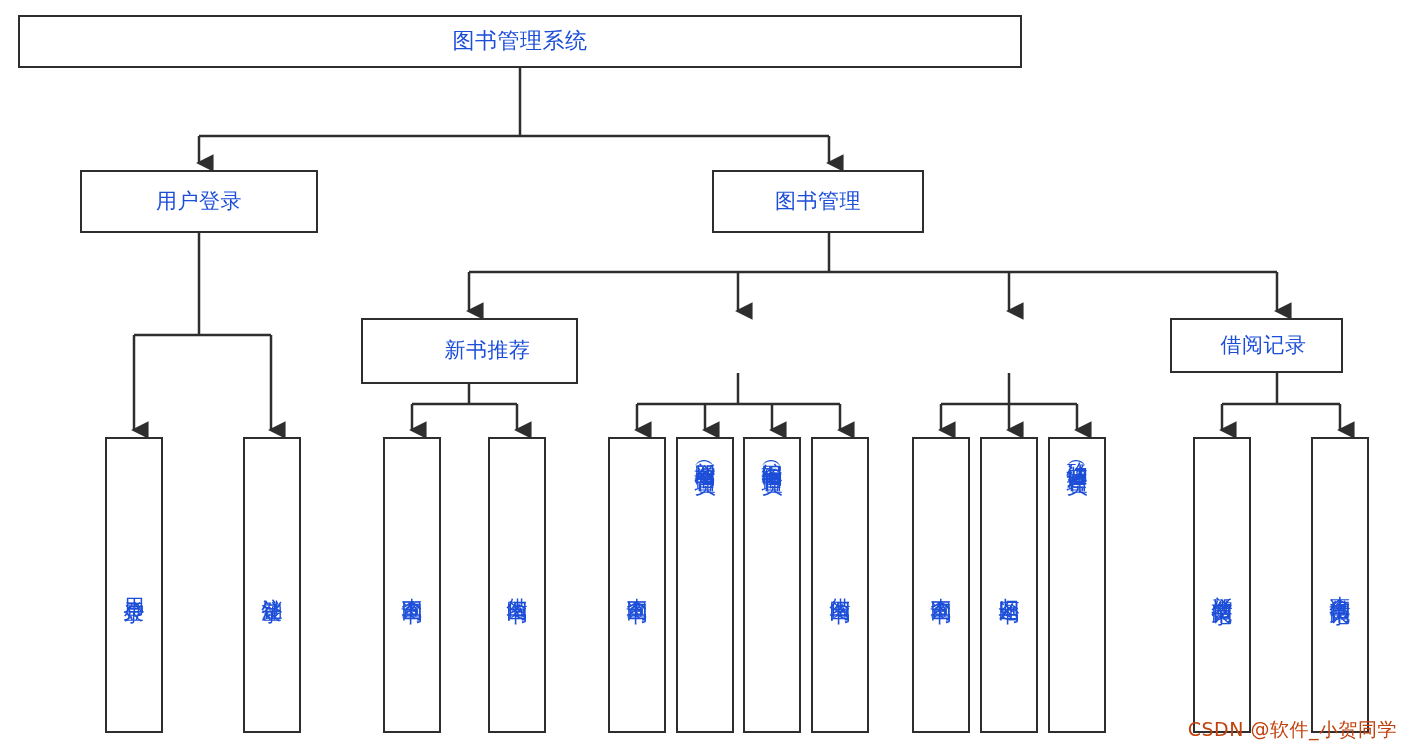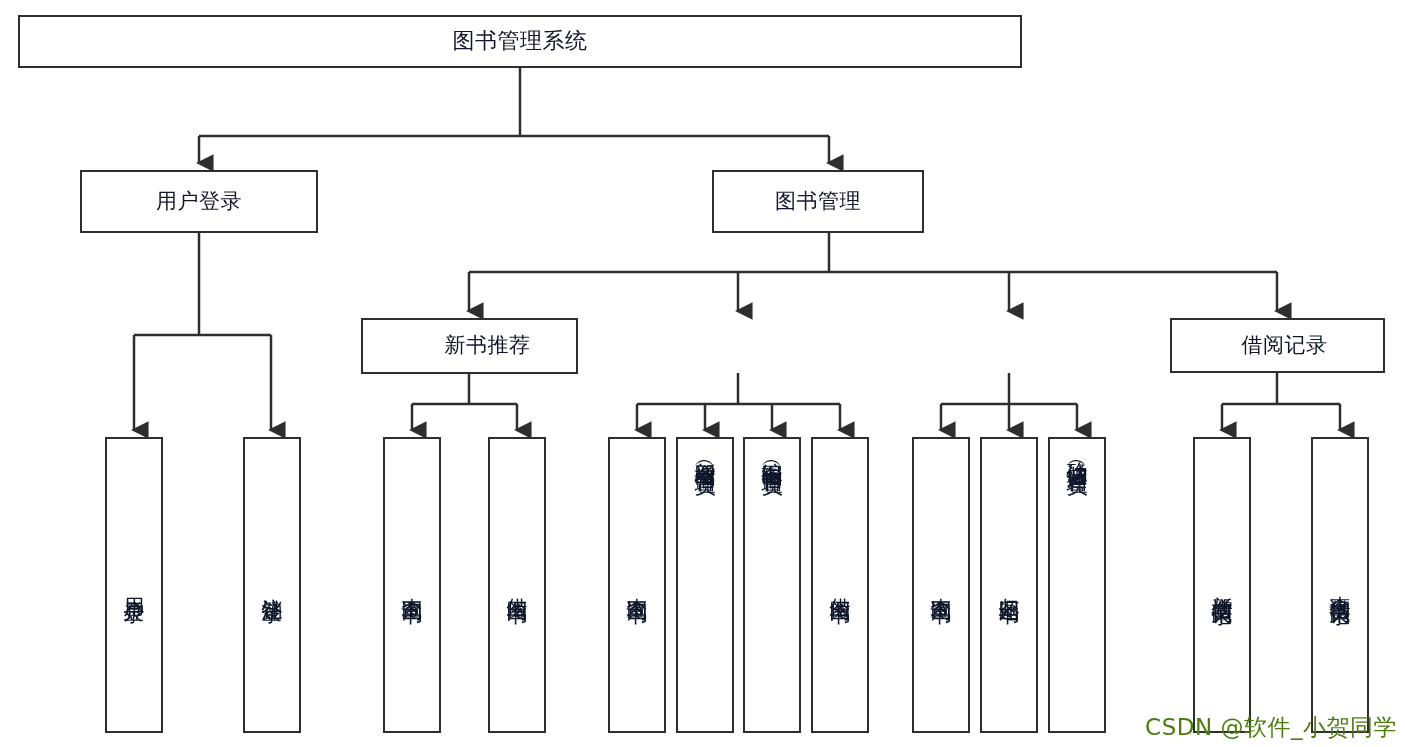--- a/index.html
+++ b/index.html
@@ -27,21 +27,21 @@
     pointer-events: none;
   }
   .node {
     position: absolute;
     box-sizing: border-box;
     background: #ffffff;
     border: 2.5px solid #2e2e2e;
     display: flex;
     align-items: center;
     justify-content: center;
-    color: #0f172a;
+    color: #1d4ed8;
   }
   .node .label {
     display: block;
     text-align: center;
     line-height: 1.22;
     letter-spacing: 0.5px;
   }
   
   .node.h .label {
     font-size: 21px;
@@ -62,22 +62,22 @@
     white-space: nowrap;
   }
   .node.v.center {
     align-items: center;
     padding-top: 0;
   }
   #watermark {
     position: absolute;
     right: 8px;
     bottom: 4px;
-    font-size: 23px;
-    color: #4d7c0f;
+    font-size: 19px;
+    color: #c2410c;
     letter-spacing: 0.5px;
     white-space: nowrap;
     user-select: none;
   }
 </style>
 </head>
 <body>
 
 <div id="diagram-root">
 
@@ -138,24 +138,24 @@
     <span class="label">图书管理系统</span>
   </div>
 
   <div class="node h" style="left:80px; top:170px; width:238px; height:63px;">
     <span class="label">用户登录</span>
   </div>
   <div class="node h" style="left:712px; top:170px; width:212px; height:63px;">
     <span class="label">图书管理</span>
   </div>
 
-  <div class="node h" style="left:361px; top:318px; width:217px; height:56px;padding-left:36px;">
+  <div class="node h" style="left:361px; top:318px; width:217px; height:66px;padding-left:36px;">
     <span class="label">新书推荐</span>
   </div>
-  <div class="node h" style="left:1170px; top:318px; width:215px; height:55px;padding-left:14px;">
+  <div class="node h" style="left:1170px; top:318px; width:173px; height:55px;padding-left:14px;">
     <span class="label">借阅记录</span>
   </div>
 
   <div class="node v center" style="left:105px; top:437px; width:58px; height:296px;">
     <span class="label">用户登录</span>
   </div>
   <div class="node v center" style="left:243px; top:437px; width:58px; height:296px;">
     <span class="label">注销登录</span>
   </div>
 

